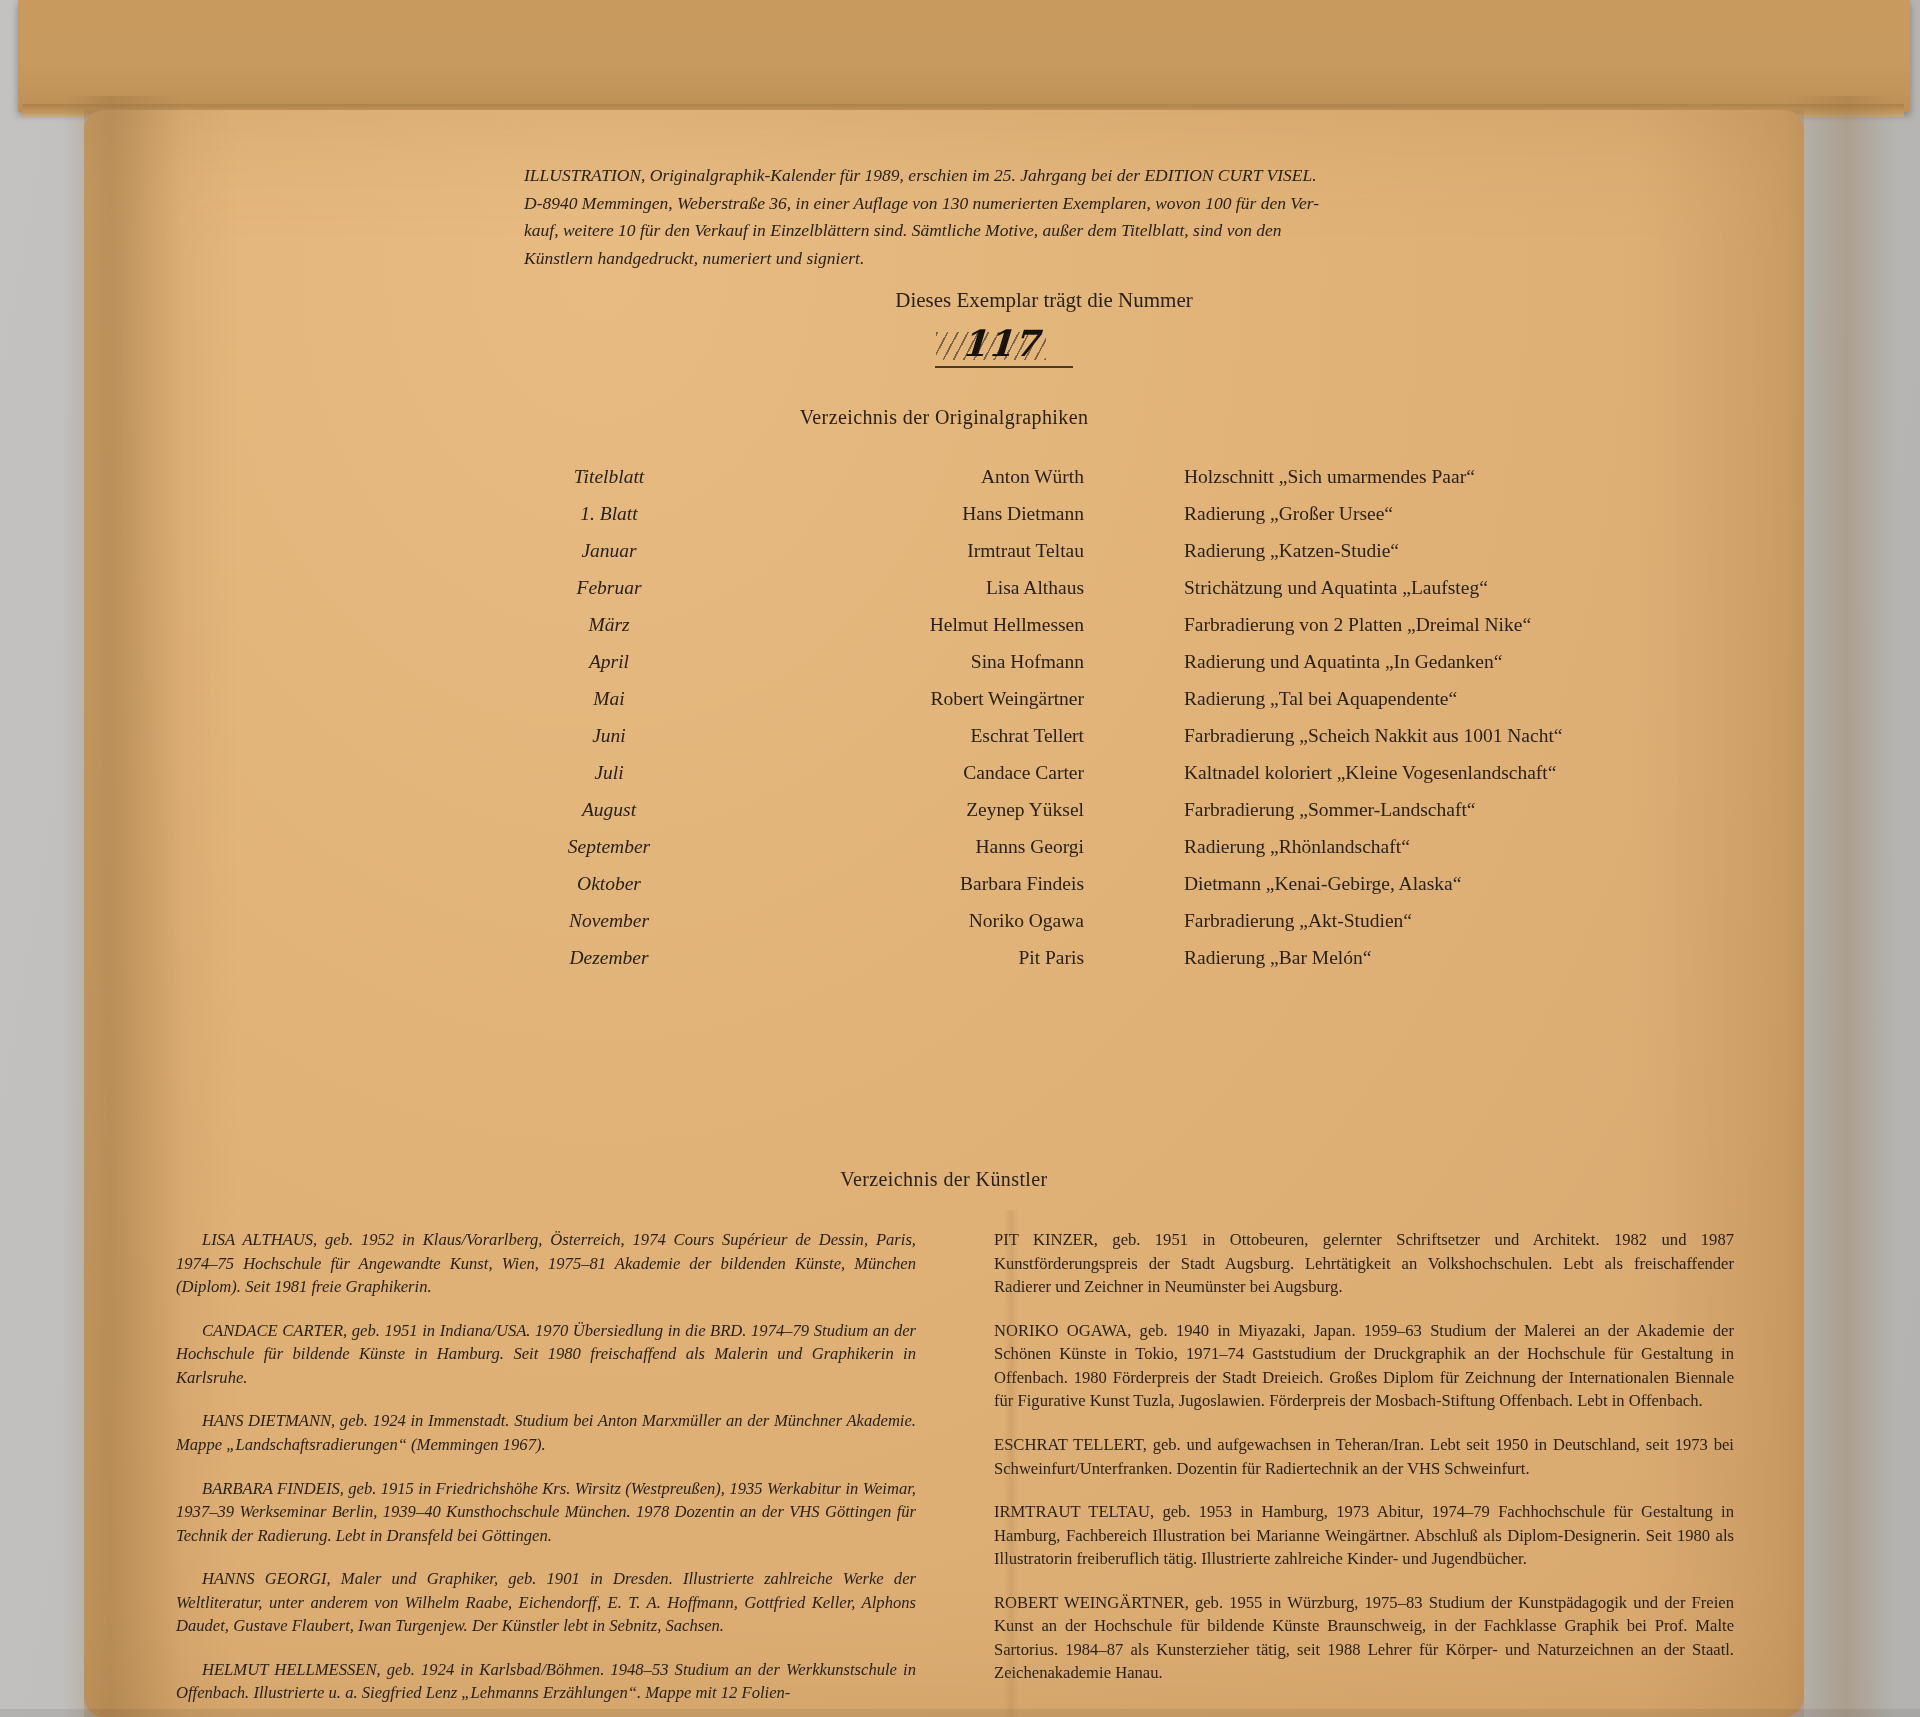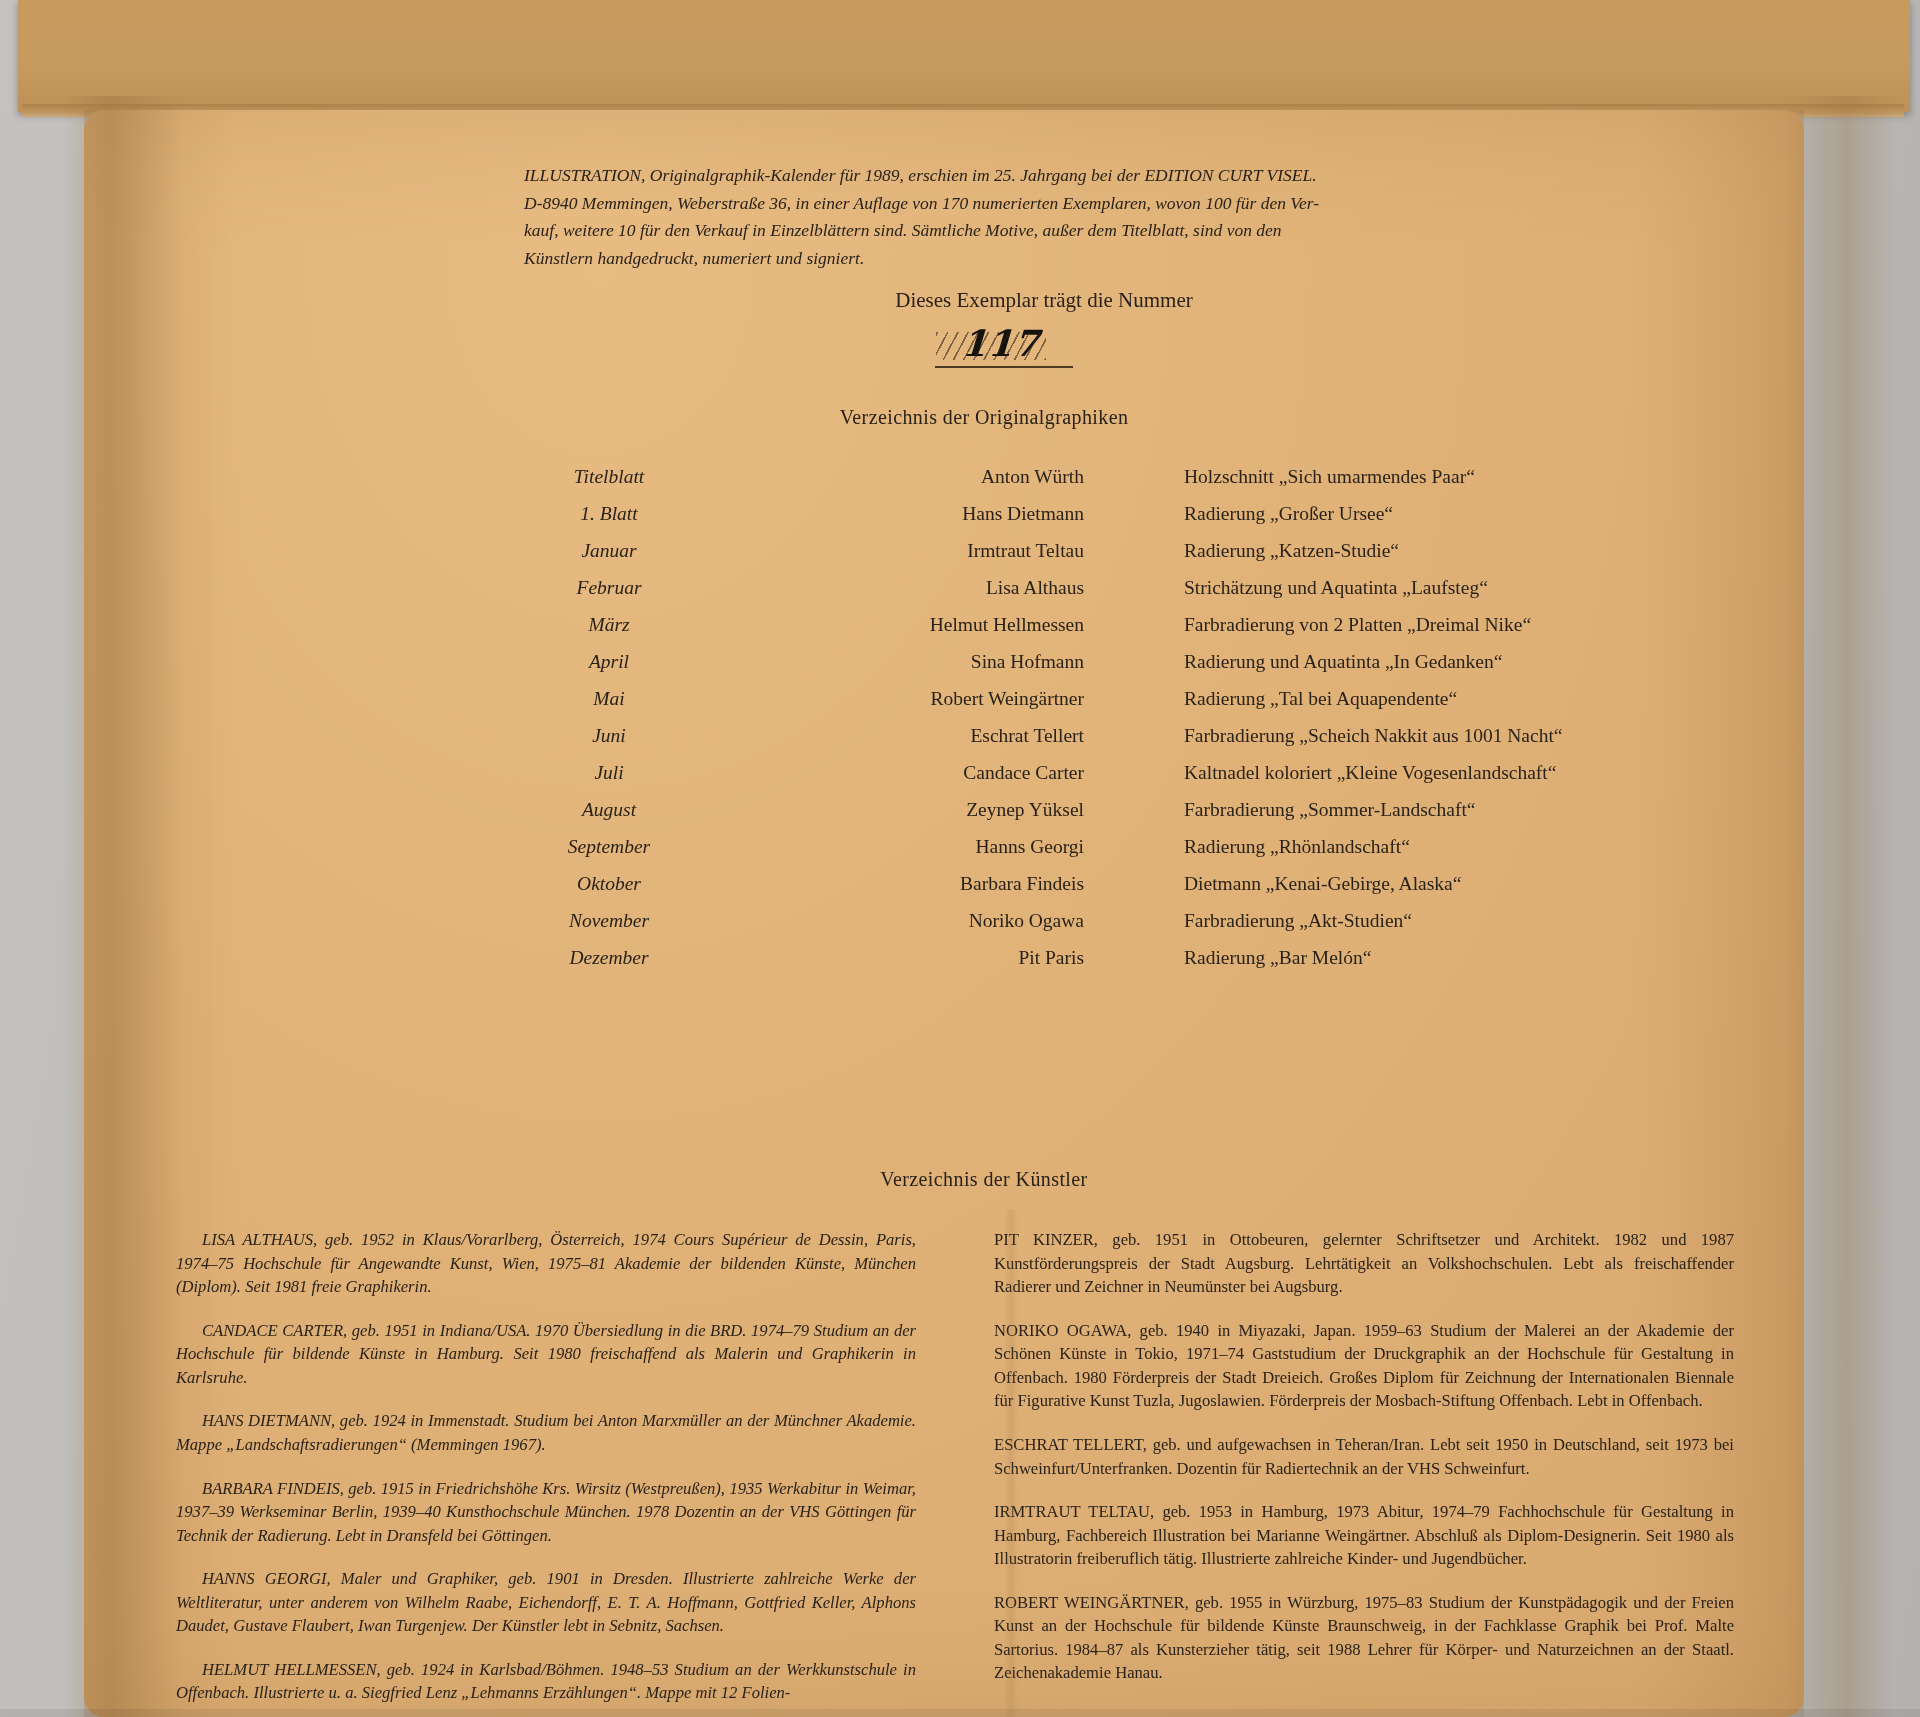--- a/index.html
+++ b/index.html
@@ -151,21 +151,20 @@
   }
 
   
   .section-heading {
     position: absolute;
     width: 100%;
     text-align: center;
     font-size: 20px;
     letter-spacing: 0.4px;
     color: #2a2219;
-    margin-left: 40px;
   }
   #heading-graphics { top: 296px; }
   #heading-artists { top: 1058px; }
 
   
   .graphics-table {
     position: absolute;
     left: 410px;
     top: 348px;
     width: 1120px;
@@ -239,21 +238,21 @@
 
 <div class="scene">
   <div class="flap"></div>
   <div class="flap-edge"></div>
 
   <div class="paper">
     <div class="content">
 
       <div class="colophon">
         <span class="line">ILLUSTRATION, Originalgraphik-Kalender für 1989, erschien im 25. Jahrgang bei der EDITION CURT VISEL.</span>
-        <span class="line">D-8940 Memmingen, Weberstraße 36, in einer Auflage von 170 numerierten Exemplaren, wovon 100 für den Ver-</span>
+        <span class="line">D-8940 Memmingen, Weberstraße 36, in einer Auflage von 130 numerierten Exemplaren, wovon 100 für den Ver-</span>
         <span class="line">kauf, weitere 10 für den Verkauf in Einzelblättern sind. Sämtliche Motive, außer dem Titelblatt, sind von den</span>
         <span class="line">Künstlern handgedruckt, numeriert und signiert.</span>
       </div>
 
       <div class="copy-label">Dieses Exemplar trägt die Nummer</div>
 
       <div class="copy-number">
         <span class="numline">
           <span class="handwritten">117</span>
         </span>

